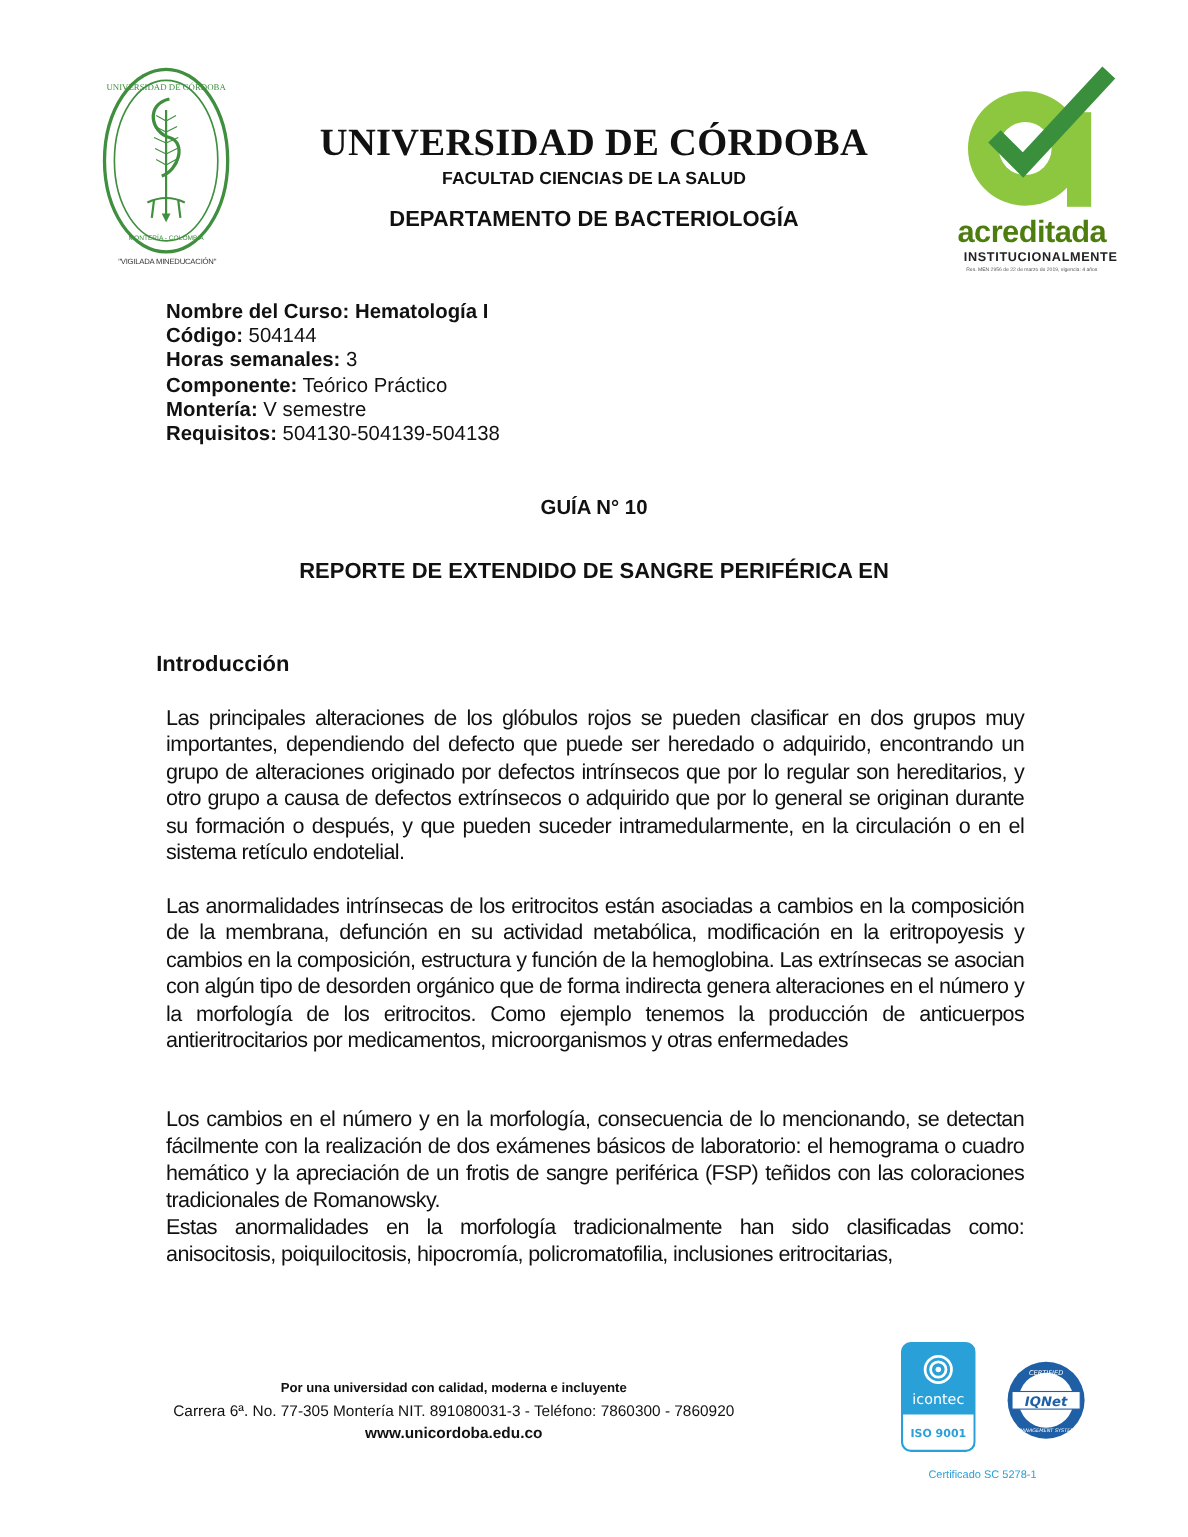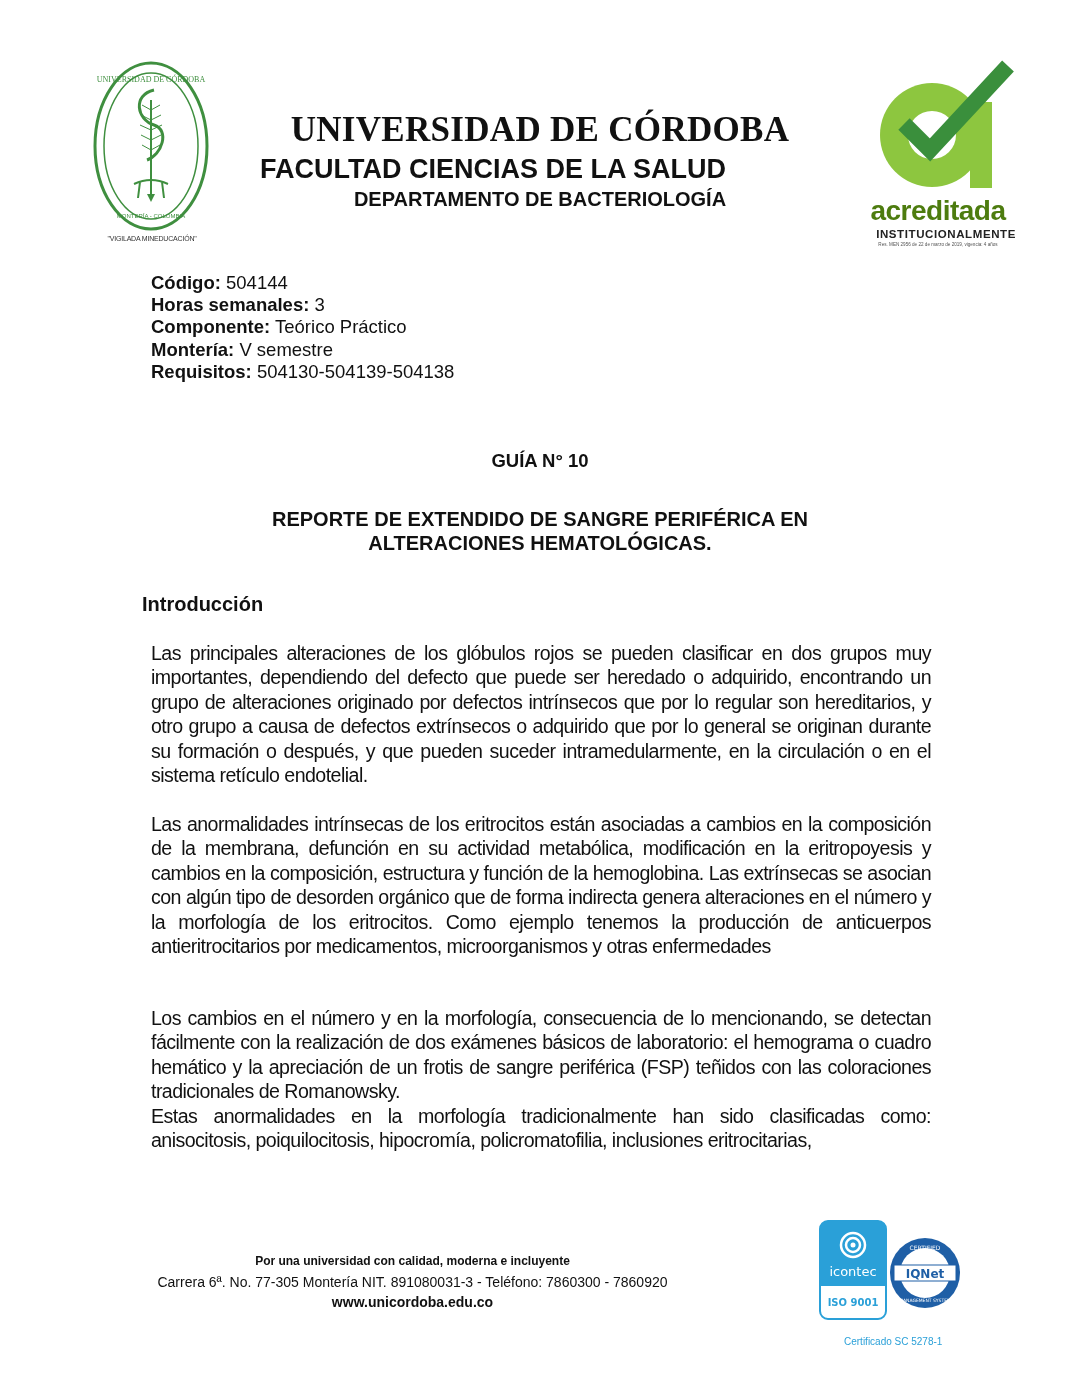--- a/index.html
+++ b/index.html
@@ -9,21 +9,21 @@
     }
     .abs { position: absolute; }
 
     
     .seal { left: 92px; top: 60px; width: 118px; height: 172px; }
     .seal-caption { left: 96px; top: 235px; width: 112px; text-align: center; font-size: 7px; color: #333; letter-spacing: -0.2px; }
     .uni-title {
       left: 260px; top: 110px; width: 560px; text-align: center;
       font-family: "Liberation Serif", serif; font-weight: bold; font-size: 35px; letter-spacing: 0.3px; color: #111;
     }
-    .faculty { left: 260px; top: 154px; width: 560px; text-align: left; font-weight: bold; font-size: 27px; }
+    .faculty { left: 260px; top: 154px; width: 560px; text-align: center; font-weight: bold; font-size: 16px; }
     .dept { left: 260px; top: 188px; width: 560px; text-align: center; font-weight: bold; font-size: 20px; }
 
     .accr { left: 860px; top: 60px; width: 160px; height: 190px; }
     .accr-word { left: 860px; top: 196px; width: 156px; text-align: center; font-weight: bold; font-size: 28px; color: #4d7c0f; letter-spacing: -0.5px; line-height: 30px;}
     .accr-sub { left: 860px; top: 228px; width: 156px; text-align: right; font-weight: bold; font-size: 11.5px; color: #222; letter-spacing: 0.6px; }
     .accr-res { left: 860px; top: 242px; width: 156px; text-align: center; font-size: 4.6px; color: #555; white-space: nowrap; }
 
     
     .info { left: 151px; top: 272px; font-size: 18.5px; line-height: 22.2px; }
     .info .row b { font-weight: bold; }
@@ -41,21 +41,21 @@
     .p1 { top: 641px; }
     .p2 { top: 812px; }
     .p3 { top: 1006px; }
 
     
     .foot1 { left: 140px; top: 1254px; width: 545px; text-align: center; font-weight: bold; font-size: 12px; color: #111; }
     .foot2 { left: 140px; top: 1274px; width: 545px; text-align: center; font-size: 14px; color: #111; }
     .foot3 { left: 140px; top: 1294px; width: 545px; text-align: center; font-weight: bold; font-size: 14px; color: #111; }
 
     .icontec { left: 819px; top: 1220px; width: 68px; height: 124px; }
-    .iqnet { left: 888px; top: 1236px; width: 74px; height: 74px; }
+    .iqnet { left: 914px; top: 1236px; width: 74px; height: 74px; font-style: italic; }
     .cert { left: 800px; top: 1336px; width: 110px; text-align: left; font-size: 10px; color: #2aa0d8; margin-left: 44px; }
   </style>
 </head>
 <body>
 
 <div class="abs seal">
   <svg width="118" height="172" viewBox="0 0 118 172">
     <ellipse cx="59" cy="86" rx="56" ry="83" fill="none" stroke="#3f8f3f" stroke-width="3"></ellipse>
     <ellipse cx="59" cy="86" rx="47" ry="73" fill="none" stroke="#3f8f3f" stroke-width="1.5"></ellipse>
     <path d="M62 30 C 40 35, 45 60, 62 65 C 78 70, 70 95, 55 100" fill="none" stroke="#3f8f3f" stroke-width="3"></path>
@@ -90,31 +90,31 @@
     <circle cx="72" cy="75" r="24" fill="#ffffff"></circle>
     <rect x="110" y="42" width="22" height="86" fill="#8dc63f"></rect>
     <polyline points="44,64 70,90 148,6" fill="none" stroke="#3a8f3c" stroke-width="16" stroke-linejoin="miter"></polyline>
   </svg>
 </div>
 <div class="abs accr-word">acreditada</div>
 <div class="abs accr-sub">INSTITUCIONALMENTE</div>
 <div class="abs accr-res">Res. MEN 2956 de 22 de marzo de 2019, vigencia: 4 años</div>
 
 <div class="abs info">
+  <div class="row"><b>Nombre del Curso:</b> <b>Hematología I</b></div>
   <div class="row"><b>Código:</b> <span>504144</span></div>
   <div class="row"><b>Horas semanales:</b> <span>3</span></div>
   <div class="row"><b>Componente:</b> <span>Teórico Práctico</span></div>
   <div class="row"><b>Montería:</b> <span>V semestre</span></div>
   <div class="row"><b>Requisitos:</b> <span>504130-504139-504138</span></div>
 </div>
 
 <div class="abs guia">GUÍA N° 10</div>
 <div class="abs report-title">
   <div>REPORTE DE EXTENDIDO DE SANGRE PERIFÉRICA EN</div>
-  <div>ALTERACIONES HEMATOLÓGICAS.</div>
 </div>
 
 <div class="abs intro-h">Introducción</div>
 <div class="abs para p1">Las principales alteraciones de los glóbulos rojos se pueden clasificar en dos grupos muy importantes, dependiendo del defecto que puede ser heredado o adquirido, encontrando un grupo de alteraciones originado por defectos intrínsecos que por lo regular son hereditarios, y otro grupo a causa de defectos extrínsecos o adquirido que por lo general se originan durante su formación o después, y que pueden suceder intramedularmente, en la circulación o en el sistema retículo endotelial.</div>
 <div class="abs para p2">Las anormalidades intrínsecas de los eritrocitos están asociadas a cambios en la composición de la membrana, defunción en su actividad metabólica, modificación en la eritropoyesis y cambios en la composición, estructura y función de la hemoglobina. Las extrínsecas se asocian con algún tipo de desorden orgánico que de forma indirecta genera alteraciones en el número y la morfología de los eritrocitos. Como ejemplo tenemos la producción de anticuerpos antieritrocitarios por medicamentos, microorganismos y otras enfermedades</div>
 <div class="abs para p3">
   <div>Los cambios en el número y en la morfología, consecuencia de lo mencionando, se detectan fácilmente con la realización de dos exámenes básicos de laboratorio: el hemograma o cuadro hemático y la apreciación de un frotis de sangre periférica (FSP) teñidos con las coloraciones tradicionales de Romanowsky.</div>
   <div>Estas anormalidades en la morfología tradicionalmente han sido clasificadas como: anisocitosis, poiquilocitosis, hipocromía, policromatofilia, inclusiones eritrocitarias,</div>
 </div>
 

